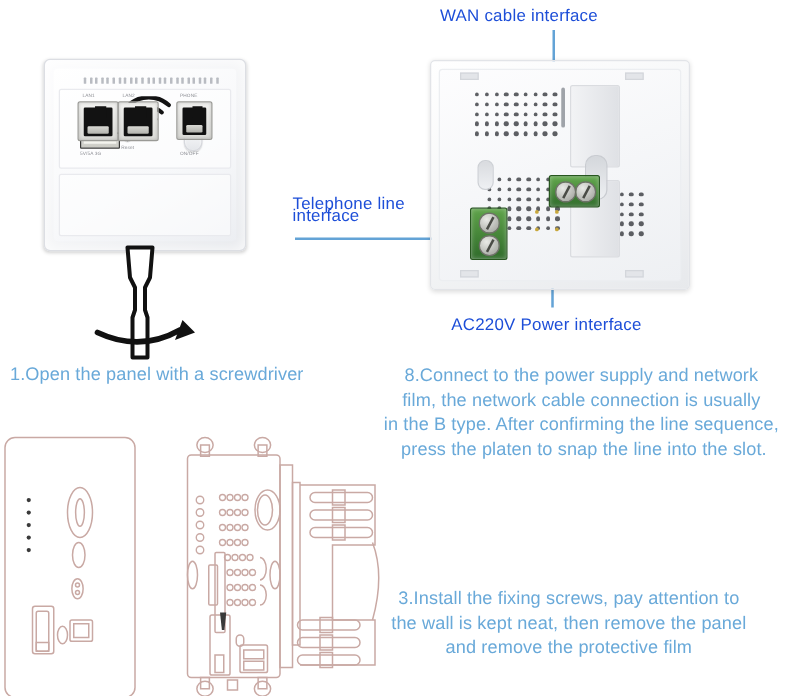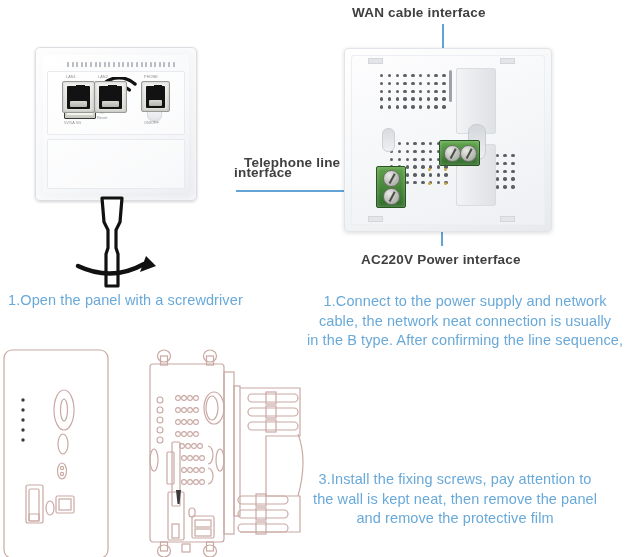--- a/index.html
+++ b/index.html
@@ -8,26 +8,25 @@
     background:#ffffff;
     font-family:"Liberation Sans", sans-serif;
     overflow:hidden;
     position:relative;
   }
   .stage{position:absolute;left:0;top:0;width:640px;height:557px;}
 
   
   .anno{
     position:absolute;
-    color:#404040;
+    color:#1d4ed8;
     font-size:13.5px;
     line-height:17px;
     letter-spacing:.2px;
     white-space:pre;
-    font-weight:bold;
   }
   .leader{position:absolute;background:#63a3d6;}
   .leader.v{width:1.5px;}
   .leader.h{height:1.5px;}
 
   
   .step{
     position:absolute;
     color:#69a9d9;
     font-size:14.5px;
@@ -174,21 +173,21 @@
 </style>
 </head>
 <body>
 
 <div class="stage">
 
   <div class="anno" style="left:352px;top:4px;">WAN cable interface</div>
   <div class="leader v" style="left:442px;top:24px;height:58px;"></div>
   <div class="leader h" style="left:404px;top:81px;width:40px;"></div>
 
-  <div class="anno" style="left:244px;top:154px;">Telephone line</div>
+  <div class="anno" style="left:234px;top:154px;">Telephone line</div>
   <div class="anno" style="left:234px;top:164px;">interface</div>
   <div class="leader h" style="left:236px;top:190px;width:128px;"></div>
 
   <div class="leader v" style="left:441px;top:178px;height:68px;"></div>
   <div class="anno" style="left:361px;top:251px;text-align:right;">AC220V Power interface</div>
 
   <div class="panel-photo">
     <div class="panel-inner">
 
       <div class="vent-strip">
@@ -421,23 +420,24 @@
       <div class="gold-dot" style="left:76px;top:126px;"></div>
       <div class="gold-dot" style="left:92px;top:126px;"></div>
     </div>
   </div>
 
   <div class="step" style="left:8px;top:291px;">
     <p>1.Open the panel with a screwdriver</p>
   </div>
 
   <div class="step" style="left:307px;top:292px;">
-    <p>1.Connect to the power supply and network</p>
-    <p>cable, the network neat connection is usually</p>
+    <p>8.Connect to the power supply and network</p>
+    <p>film, the network cable connection is usually</p>
     <p>in the B type. After confirming the line sequence,</p>
+    <p> press the platen to snap the line into the slot.</p>
   </div>
 
   <div class="step" style="left:313px;top:470px;">
     <p>3.Install the fixing screws, pay attention to</p>
     <p>the wall is kept neat, then remove the panel</p>
     <p>and remove the protective film</p>
   </div>
 
   <div class="linedraw" style="left:2px;top:348px;">
     <svg viewBox="0 0 108 212" width="108" height="212">

